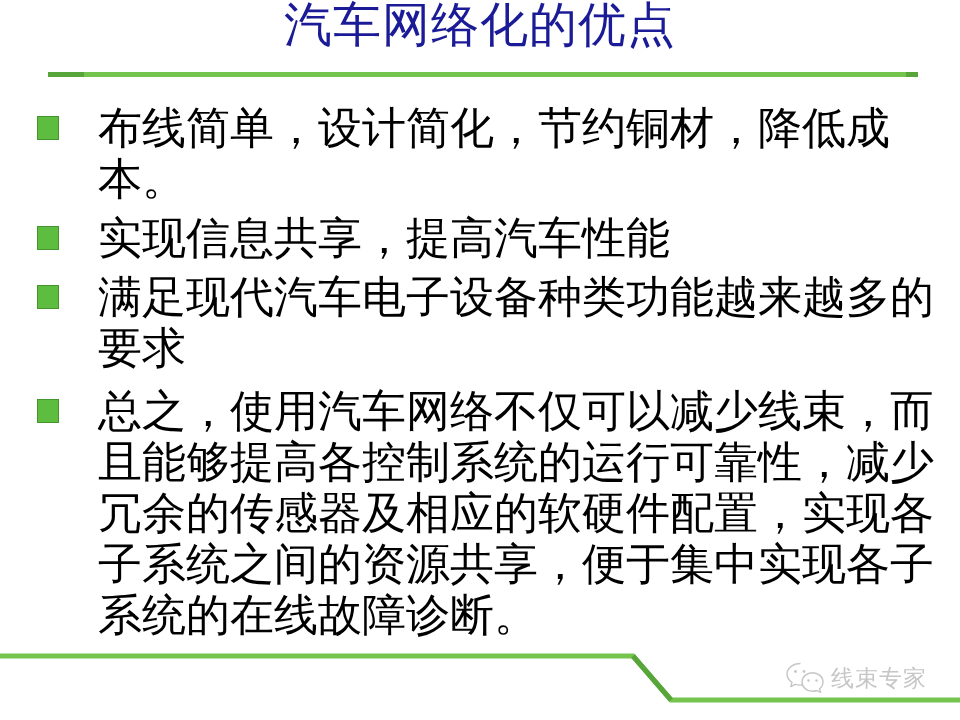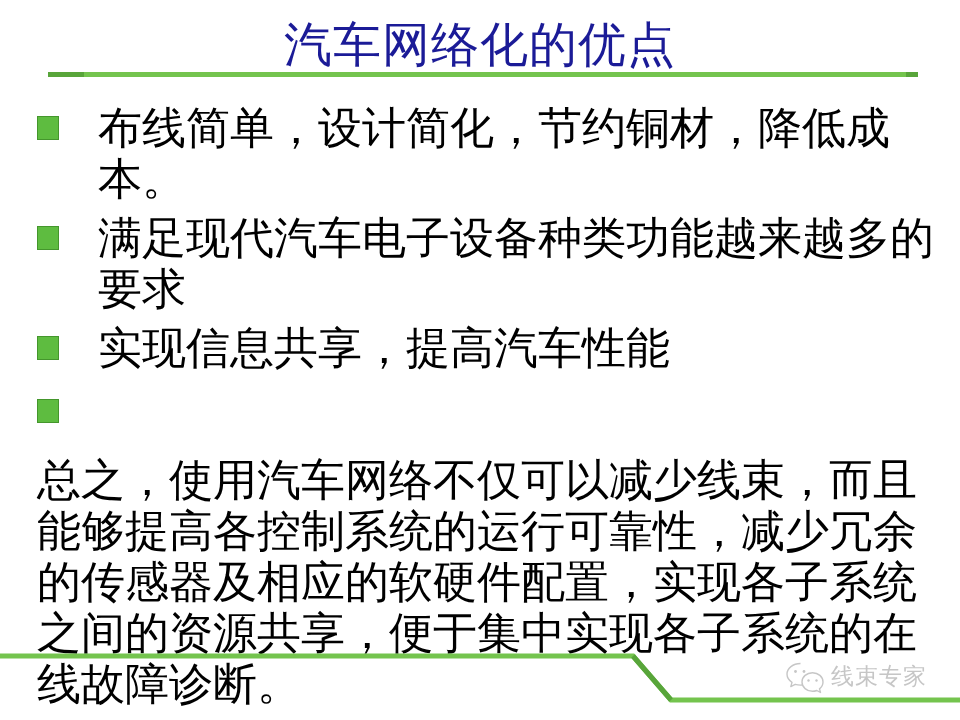--- a/index.html
+++ b/index.html
@@ -10,21 +10,21 @@
   .slide {
     position: relative;
     width: 960px;
     height: 720px;
     background: var(--background, #ffffff);
     overflow: hidden;
     font-family: "Liberation Serif", "DejaVu Serif", serif;
   }
   .title {
     position: absolute;
-    top: 20px;
+    top: 0;
     left: 0;
     width: 100%;
     margin: 0;
     text-align: center;
     font-size: 48px;
     font-weight: 400;
     letter-spacing: 1px;
     line-height: 1.05;
     color: var(--title-navy, #1b1b97);
   }
@@ -51,21 +51,20 @@
     list-style: none;
   }
   .bullet {
     display: flex;
     align-items: flex-start;
     margin: 0 0 8px 0;
     gap: 32px;
   }
   .bullet.spaced {
     margin-top: 12px;
-    flex-direction: column;
   }
   .sq {
     flex: none;
     width: 22px;
     height: 24px;
     margin-top: 13px;
     margin-right: 7px;
     background: var(--bullet-green, #5ebc40);
     border: 1px solid var(--bullet-green-border, #44962c);
     box-sizing: border-box;
@@ -91,44 +90,44 @@
     display: flex;
     align-items: center;
     gap: 6px;
   }
   .watermark-label {
     font-size: 23px;
     line-height: 1;
     letter-spacing: 1px;
     color: var(--watermark-gray, #c6c6c6);
     text-shadow: 1px 1px 0 #ffffff;
-    font-family: Liberation Mono, monospace;
+    font-family: Liberation Sans, sans-serif;
   }
 </style>
 </head>
 <body>
 
 <div class="slide">
 
   <h1 class="title">汽车网络化的优点</h1>
 
   <div class="rule"></div>
 
   <ul class="bullets">
     <li class="bullet">
       <span class="sq"></span>
       <span class="txt">布线简单，设计简化，节约铜材，降低成本。</span>
     </li>
     <li class="bullet">
       <span class="sq"></span>
-      <span class="txt">满足现代汽车电子设备种类功能越来越多的要求</span>
+      <span class="txt">实现信息共享，提高汽车性能</span>
     </li>
     <li class="bullet">
       <span class="sq"></span>
-      <span class="txt">实现信息共享，提高汽车性能</span>
+      <span class="txt">满足现代汽车电子设备种类功能越来越多的要求</span>
     </li>
     <li class="bullet spaced">
       <span class="sq"></span>
       <span class="txt">总之，使用汽车网络不仅可以减少线束，而且能够提高各控制系统的运行可靠性，减少冗余的传感器及相应的软硬件配置，实现各子系统之间的资源共享，便于集中实现各子系统的在线故障诊断。</span>
     </li>
   </ul>
 
   <svg class="footer-line" width="960" height="80" viewBox="0 0 960 80" aria-hidden="true">
     <polyline points="0,16 633,16 671,60 960,60" fill="none" stroke="#74c44e" stroke-width="5"></polyline>
     <line x1="633" y1="16" x2="671" y2="60" stroke="#58a53a" stroke-width="5"></line>

